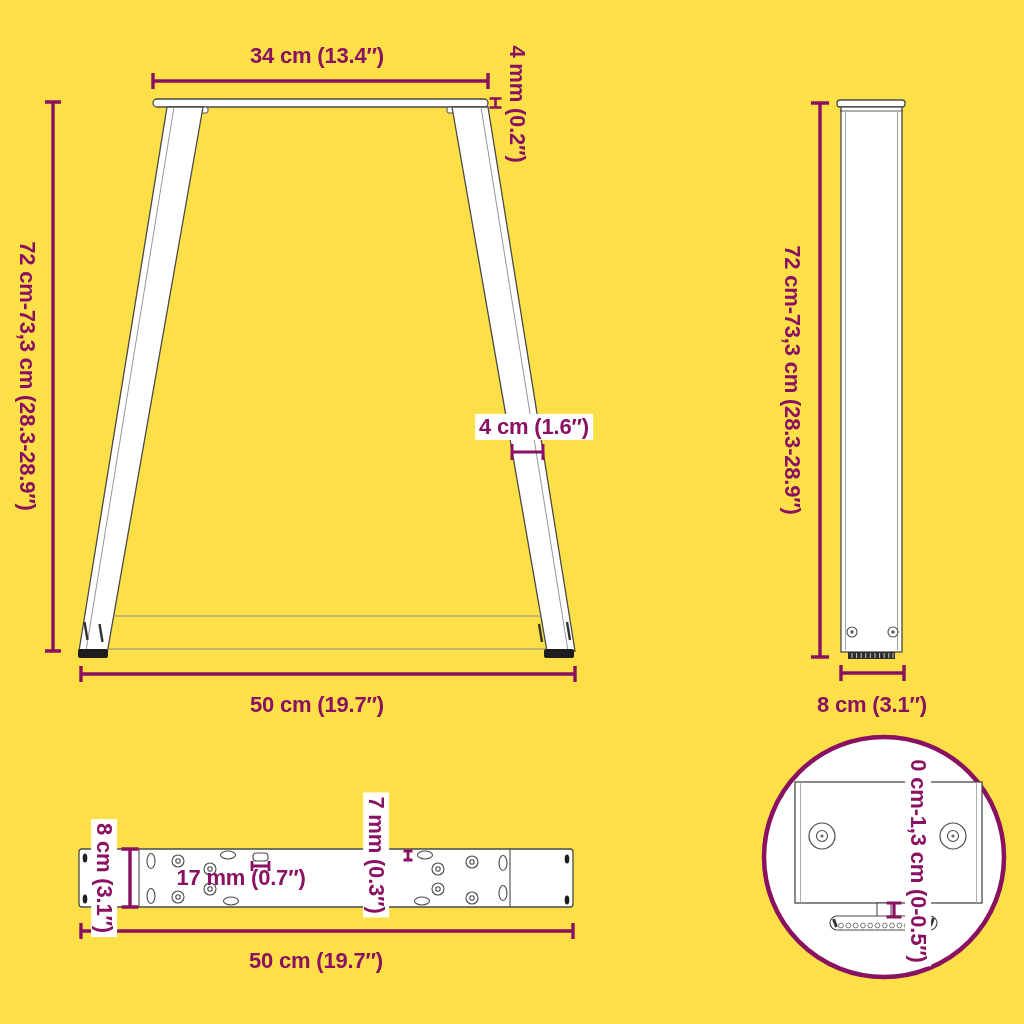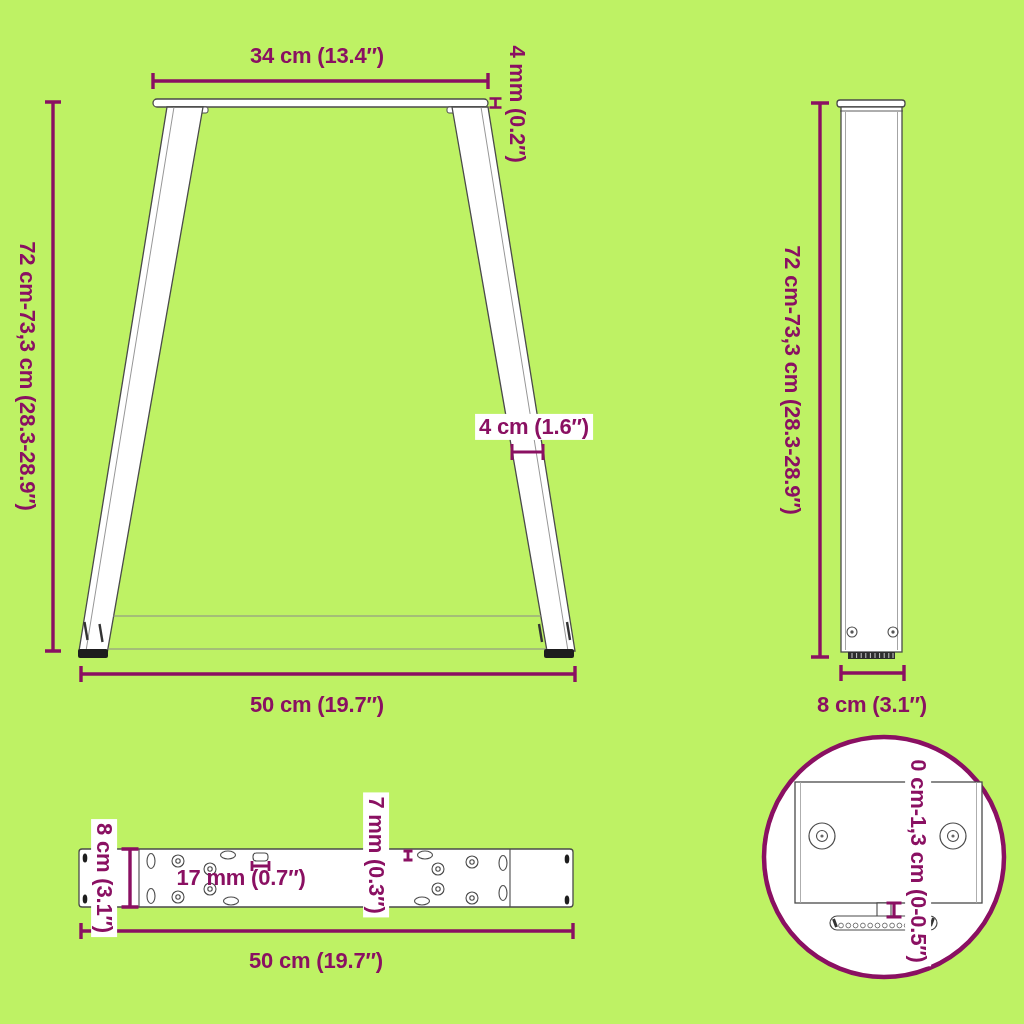--- a/index.html
+++ b/index.html
@@ -1,17 +1,17 @@
 <!DOCTYPE html>
 <html><head>
 <meta charset="utf-8">
 <style>
   html,body{margin:0;padding:0;background:#fff;}
   #canvas{
-    position:relative;width:1024px;height:1024px;background:#bef264;overflow:hidden;
+    position:relative;width:1024px;height:1024px;background:#fde047;overflow:hidden;
     font-family:"Liberation Sans","DejaVu Sans",sans-serif;
   }
   #drawing{position:absolute;left:0;top:0;}
   .dim-label{
     position:absolute;transform:translate(-50%,-50%);
     color:#8A1062;font-size:22px;font-weight:700;white-space:nowrap;line-height:1.1;
     letter-spacing:-0.2px;
   }
   .dim-label.vert{transform:translate(-50%,-50%) rotate(90deg);}
   .dim-label.haloed{background:#fff;padding:1px 4px;}

